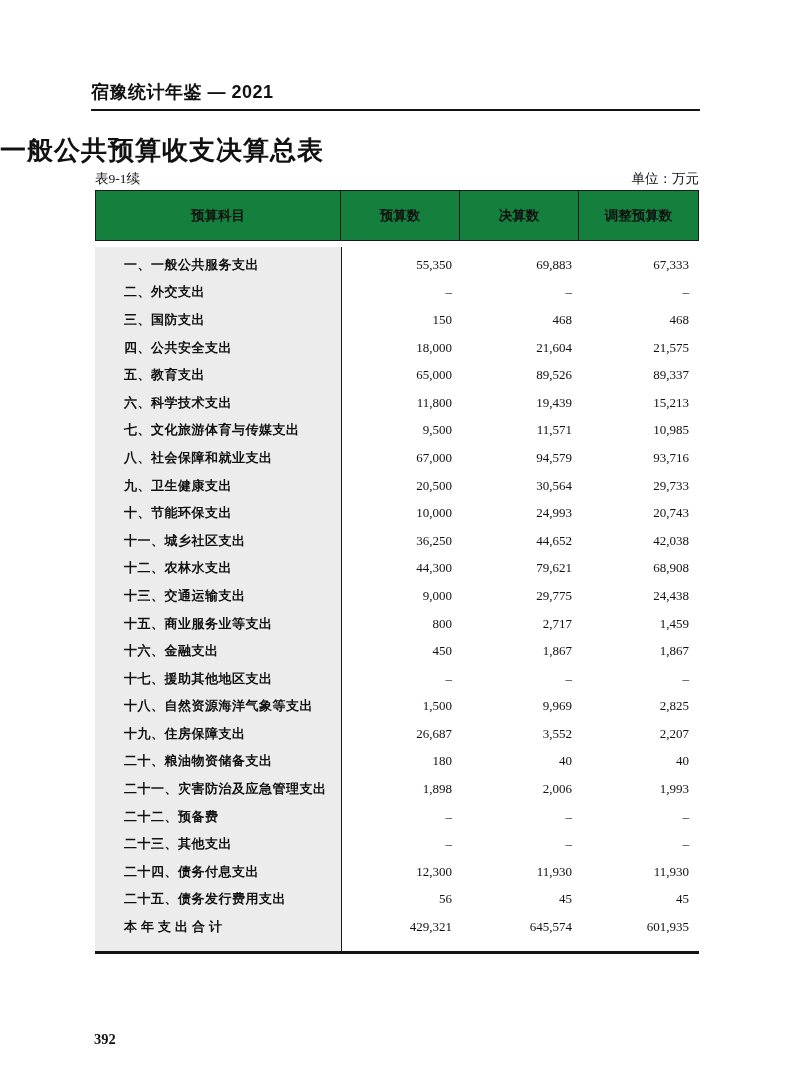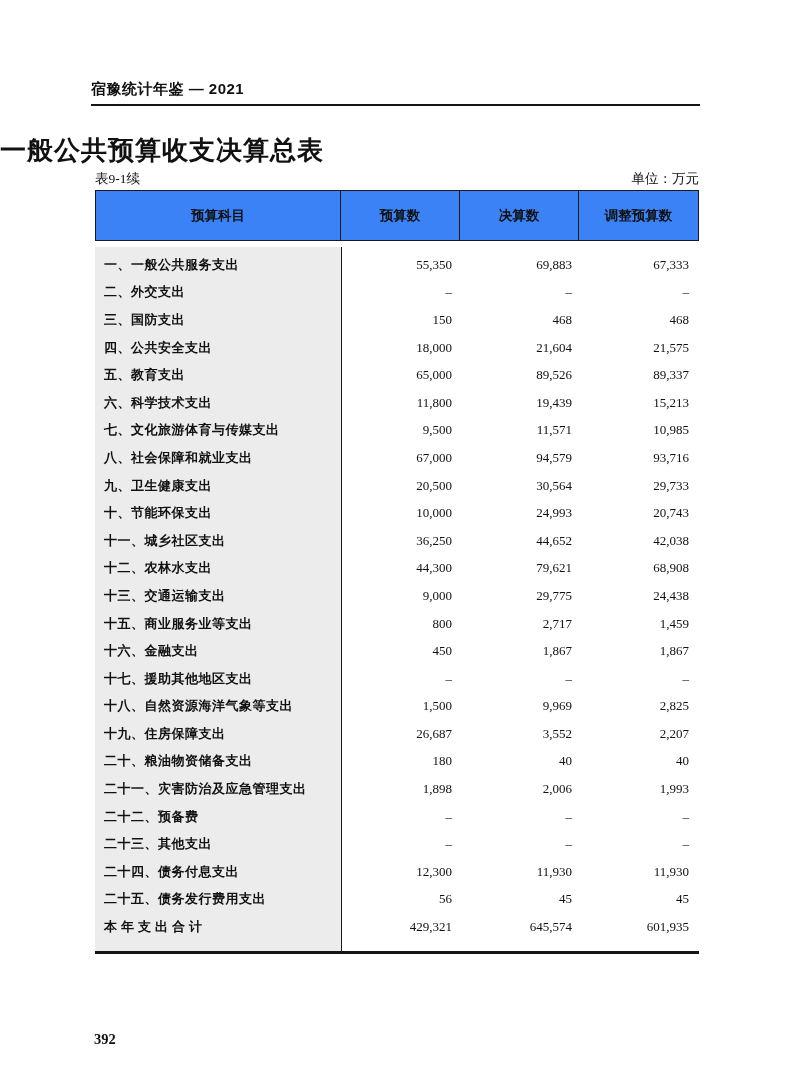--- a/index.html
+++ b/index.html
@@ -19,21 +19,21 @@
   
   .book-header {
     position: absolute;
     left: 91px;
     top: 80px;
     width: 609px;
     padding-bottom: 5px;
     border-bottom: 2.5px solid #141414;
     font-family: "Liberation Sans", "DejaVu Sans", sans-serif;
     font-weight: bold;
-    font-size: 15px;
+    font-size: 18px;
     letter-spacing: 0.5px;
   }
   
   .main-title {
     position: absolute;
     left: 0;
     top: 133px;
     width: 793px;
     text-align: left;
     font-size: 26px;
@@ -56,21 +56,21 @@
   .budget-table {
     position: absolute;
     left: 95px;
     top: 190px;
     width: 604px;
   }
   .table-header {
     display: grid;
     grid-template-columns: 245px 119px 119px 1fr;
     border: 1.5px solid #1a1a1a;
-    background: #3b82f6;
+    background: #15803d;
     height: 49px;
   }
   .table-header .hcell {
     display: flex;
     align-items: center;
     justify-content: center;
     font-size: 13.5px;
     font-weight: bold;
     border-right: 1.5px solid #1a1a1a;
   }
@@ -100,20 +100,21 @@
     height: 27.6px;
     align-items: center;
   }
   .cell { font-size: 13px; }
   .cell.item {
     padding-left: 9px;
     font-weight: bold;
     letter-spacing: 0.5px;
     white-space: nowrap;
     overflow: hidden;
+    margin-left: 20px;
   }
   .cell.num {
     text-align: right;
     padding-right: 10px;
     font-family: "Liberation Serif", "DejaVu Serif", serif;
   }
   .row.total-row .cell.item { letter-spacing: 4px; }
   
   .page-number {
     position: absolute;

